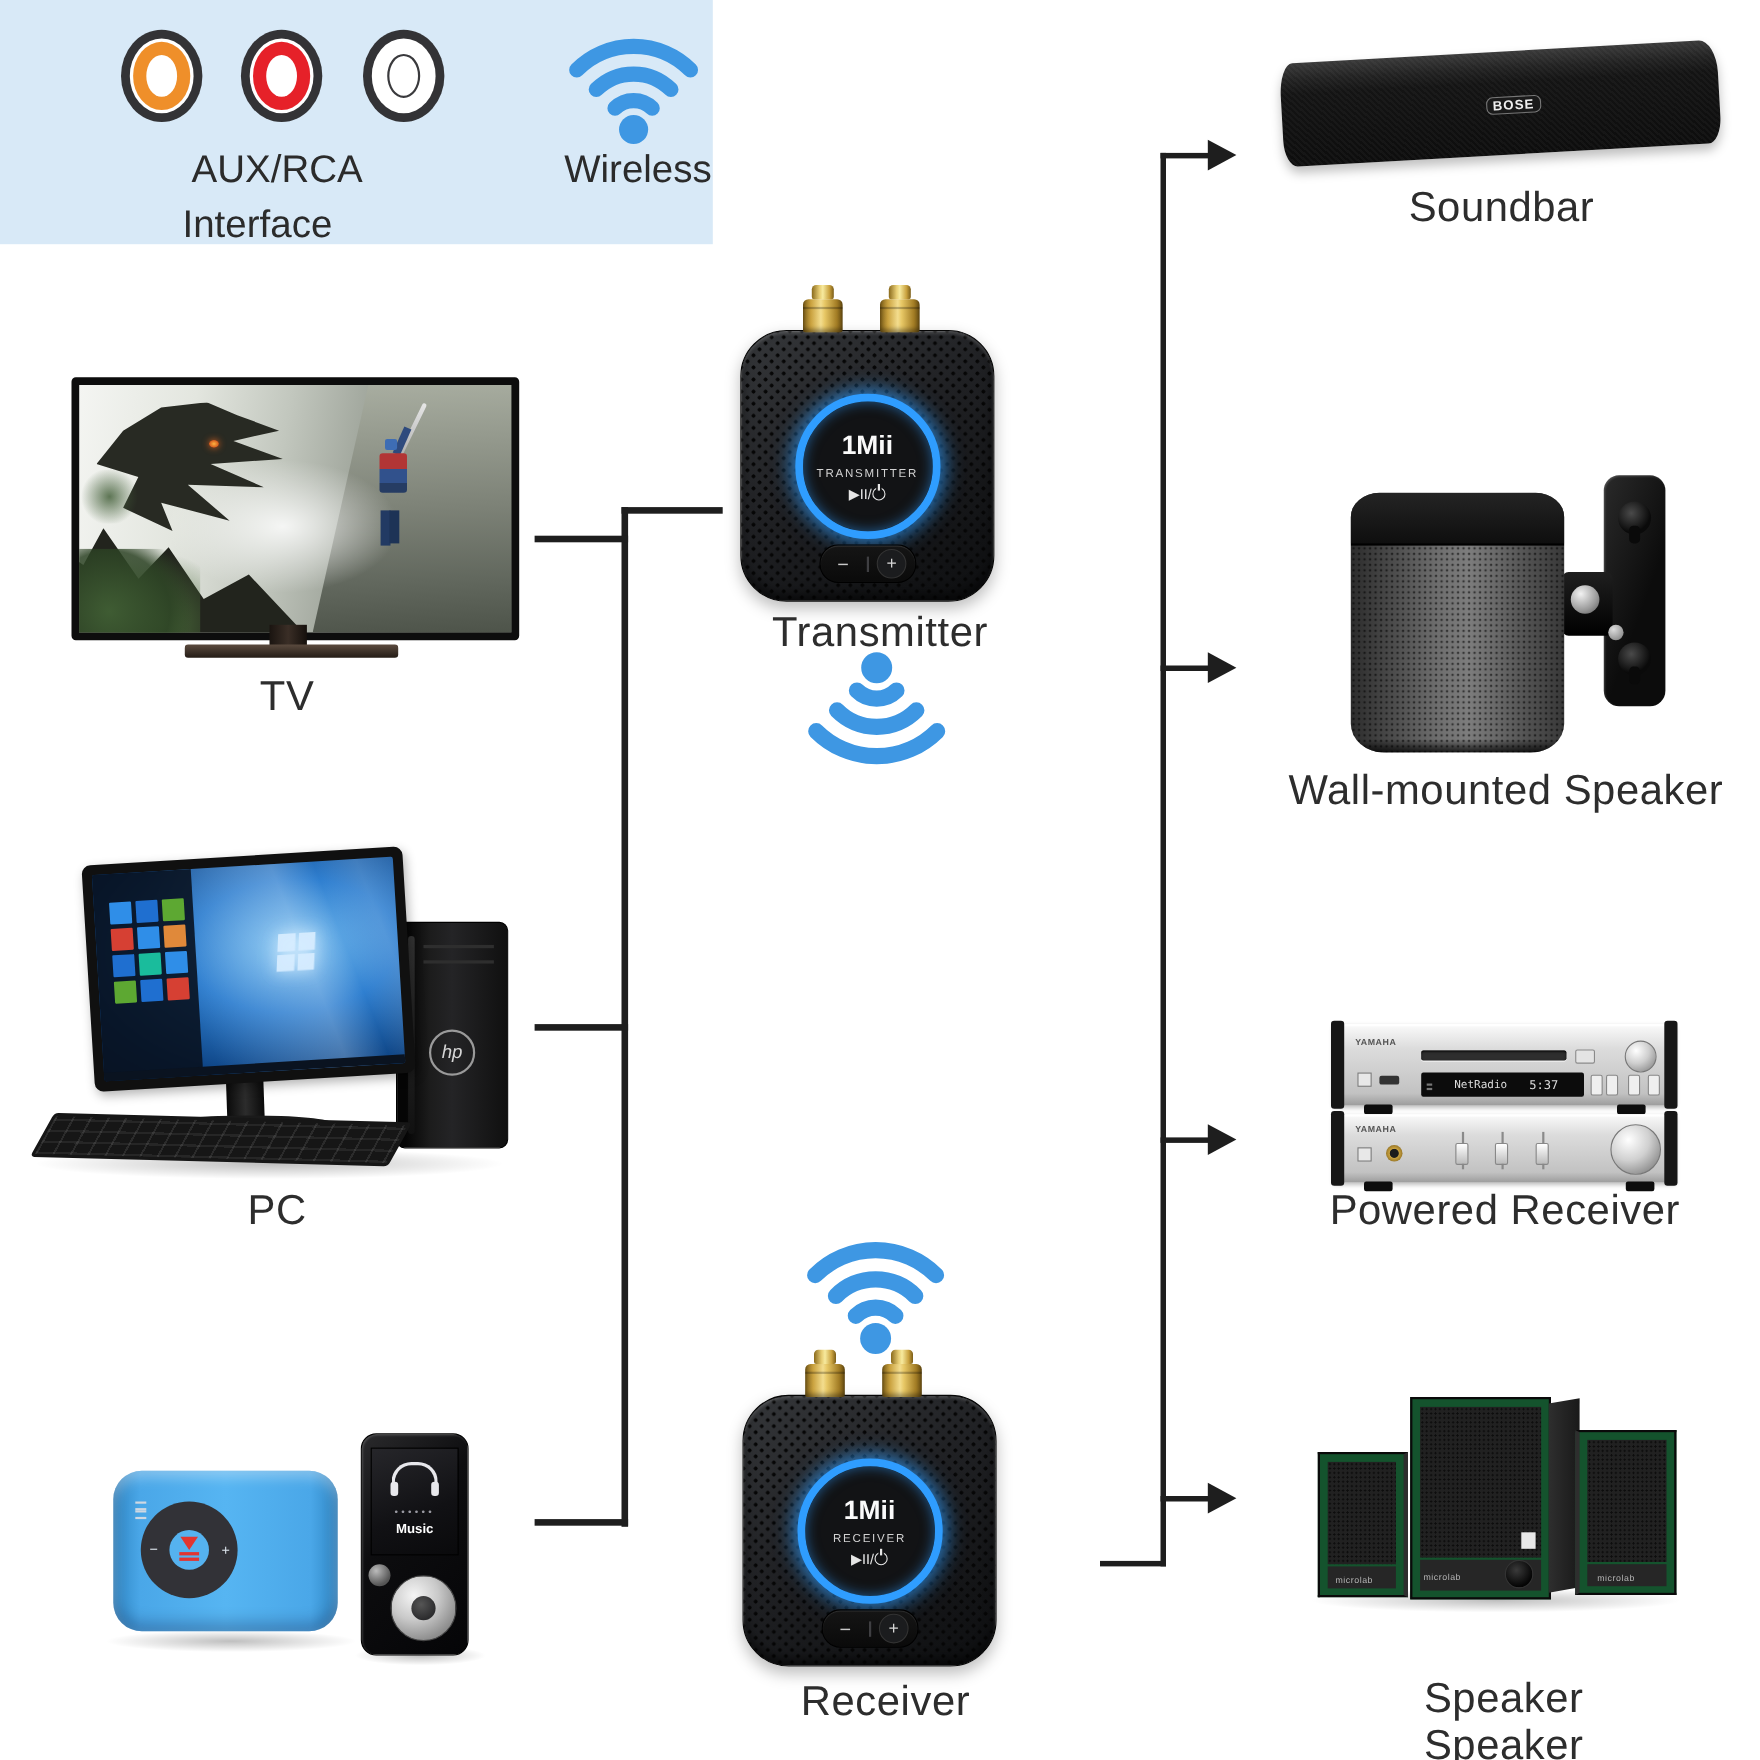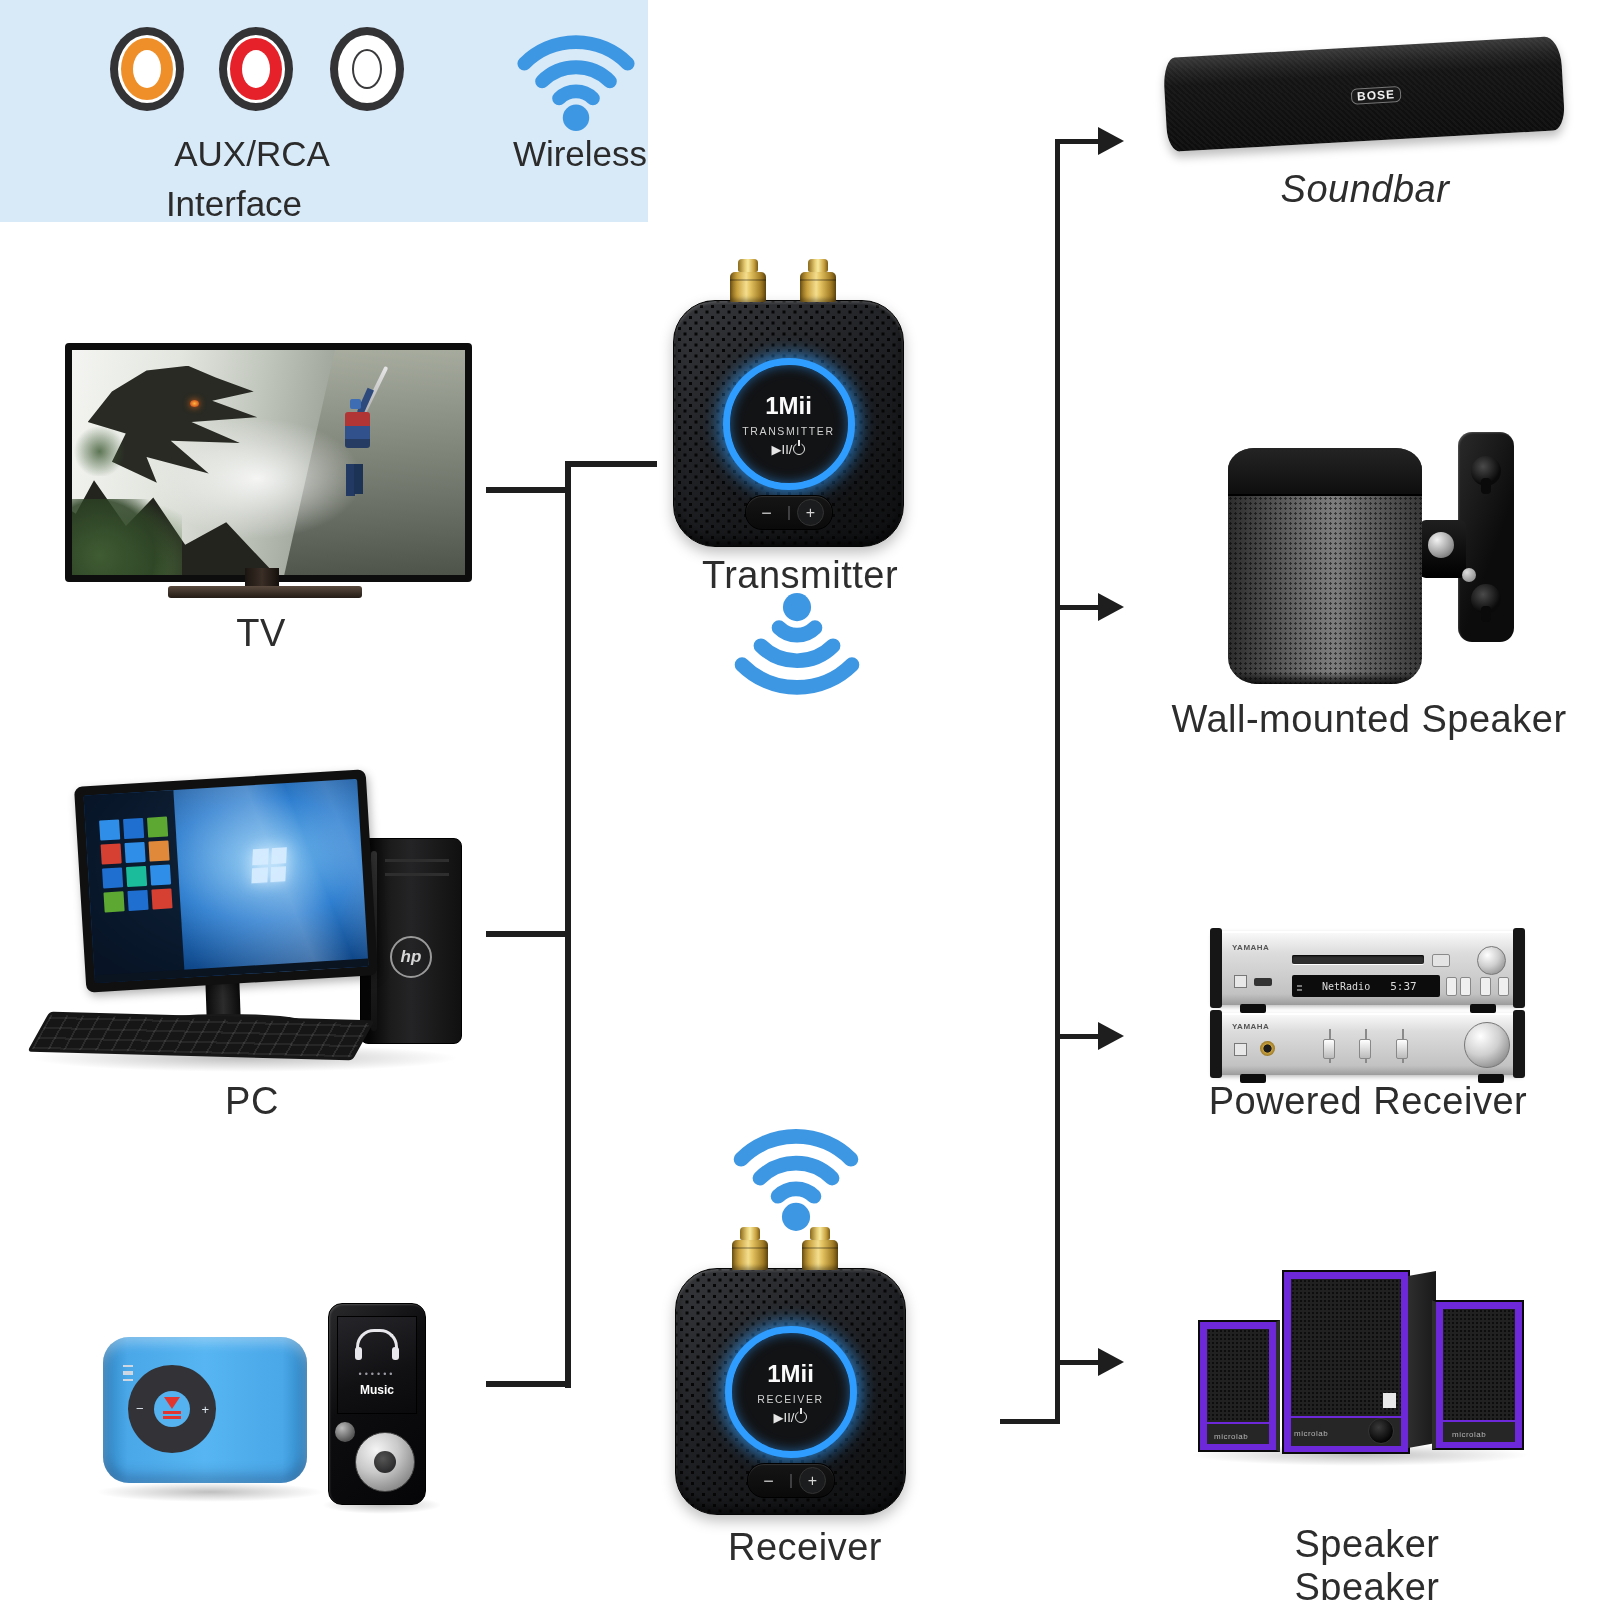--- a/index.html
+++ b/index.html
@@ -103,21 +103,21 @@
     background-image:repeating-linear-gradient(90deg, rgba(255,255,255,.09) 0 2px, transparent 2px 16px),
                      repeating-linear-gradient(0deg, rgba(255,255,255,.07) 0 2px, transparent 2px 10px);}
   .pc-tw{left:360px;top:838px;width:100px;height:204px;border-radius:8px;border:1px solid #000;
     background:linear-gradient(90deg,#050505 0 8%, #1c1c1c 30%, #242426 50%, #101010);}
   .pc-tw:after{content:'';position:absolute;left:10px;top:12px;bottom:12px;width:6px;
     background:linear-gradient(#333,#111);border-radius:3px;}
   .tw-slot1,.tw-slot2{position:absolute;left:24px;right:12px;height:3px;background:#2e2e2e;}
   .tw-slot1{top:20px;} .tw-slot2{top:34px;}
   .hp-badge{position:absolute;left:50%;top:58%;transform:translate(-50%,-50%);
     width:38px;height:38px;border-radius:50%;border:2px solid #9a9a9a;color:#d6d6d6;
-    font-style:italic;font-weight:700;font-size:17px;display:flex;align-items:center;justify-content:center;}
+    font-style:italic;font-weight:400;font-size:17px;display:flex;align-items:center;justify-content:center;}
 
   
   .clip{left:103px;top:1337px;width:204px;height:146px;border-radius:26px;
     background:linear-gradient(90deg,#2f86c4 0,#4aa7e8 12%,#56b5f2 50%,#4aa7e8 88%,#2f86c4 100%);
     box-shadow:inset 0 6px 12px rgba(255,255,255,.35), inset 0 -8px 14px rgba(0,0,40,.25);}
   .wheel{position:absolute;left:25px;top:28px;width:88px;height:88px;border-radius:50%;background:#323237;}
   .wheel:before{content:'';position:absolute;inset:26px;border-radius:50%;background:#55b2ef;}
   .rg-tri{position:absolute;left:50%;top:32px;transform:translateX(-50%);width:0;height:0;
     border-top:12px solid #e23530;border-left:8px solid transparent;border-right:8px solid transparent;}
   .rg-bars{position:absolute;left:50%;top:46px;transform:translateX(-50%);width:18px;height:3px;background:#e23530;
@@ -240,21 +240,21 @@
   .slider:after{content:'';position:absolute;left:50%;top:12px;transform:translateX(-50%);width:10px;height:18px;
     background:linear-gradient(#fff,#bbb);border:1px solid #888;border-radius:2px;}
   .sl1{left:100px;} .sl2{left:136px;} .sl3{left:173px;}
   .knob-b{position:absolute;left:252px;top:9px;width:44px;height:44px;border-radius:50%;border:1px solid #777;
     background:radial-gradient(circle at 35% 30%, #fff, #d0d0d0 45%, #8f8f8f 80%, #6a6a6a);}
   .amp-foot{position:absolute;width:26px;height:9px;background:#0d0d0d;border-radius:2px;}
   .af1{left:1240px;top:1004px;} .af2{left:1470px;top:1004px;}
   .af3{left:1240px;top:1074px;} .af4{left:1478px;top:1074px;}
 
   
-  .spk{position:absolute;background:#6d28d9;border:2px solid #0a0a0a;}
+  .spk{position:absolute;background:#14532d;border:2px solid #0a0a0a;}
   .spk .grille{position:absolute;left:7px;right:7px;top:7px;bottom:28px;background:#212121;
     background-image:radial-gradient(rgba(0,0,0,.6) .8px, transparent 1.1px);background-size:4px 4px;}
   .spk .strip{position:absolute;left:7px;right:7px;bottom:6px;height:20px;background:#262626;}
   .spk .mlab{position:absolute;bottom:9px;font-size:8px;color:#b5b5b5;letter-spacing:.5px;}
   .sat-l{left:1198px;top:1320px;width:76px;height:128px;border-right:4px solid #2e2e2e;}
   .sat-l .mlab{left:14px;}
   .sat-r{left:1432px;top:1300px;width:86px;height:146px;border-left:4px solid #2e2e2e;}
   .sat-r .mlab{left:16px;}
   .sub{left:1282px;top:1270px;width:124px;height:180px;}
   .sub:after{content:'';position:absolute;left:100%;top:4px;width:28px;height:172px;
@@ -265,21 +265,21 @@
   .sub-knob{position:absolute;right:14px;bottom:8px;width:24px;height:24px;border-radius:50%;
     background:radial-gradient(circle at 40% 35%, #3a3a3a, #050505 70%);border:1px solid #333;}
   .sub-badge{position:absolute;right:12px;bottom:44px;width:13px;height:15px;background:#e8e8e8;}
 
   
   .cap-tv{left:161px;top:612px;width:200px;}
   .cap-pc{left:152px;top:1080px;width:200px;}
   .cap-mp3{left:112px;top:1524px;width:300px;}
   .cap-txm{left:650px;top:554px;width:300px;}
   .cap-rxm{left:655px;top:1526px;width:300px;}
-  .cap-sb{left:1215px;top:168px;width:300px;font-style:italic;}
+  .cap-sb{left:1215px;top:168px;width:300px;}
   .cap-ws{left:1169px;top:698px;width:400px;}
   .cap-amp{left:1188px;top:1080px;width:360px;}
   .cap-as{left:1217px;top:1523px;width:300px;}
 </style>
 </head>
 <body>
 
 <div id="stage">
 
   <div class="abs legend">

